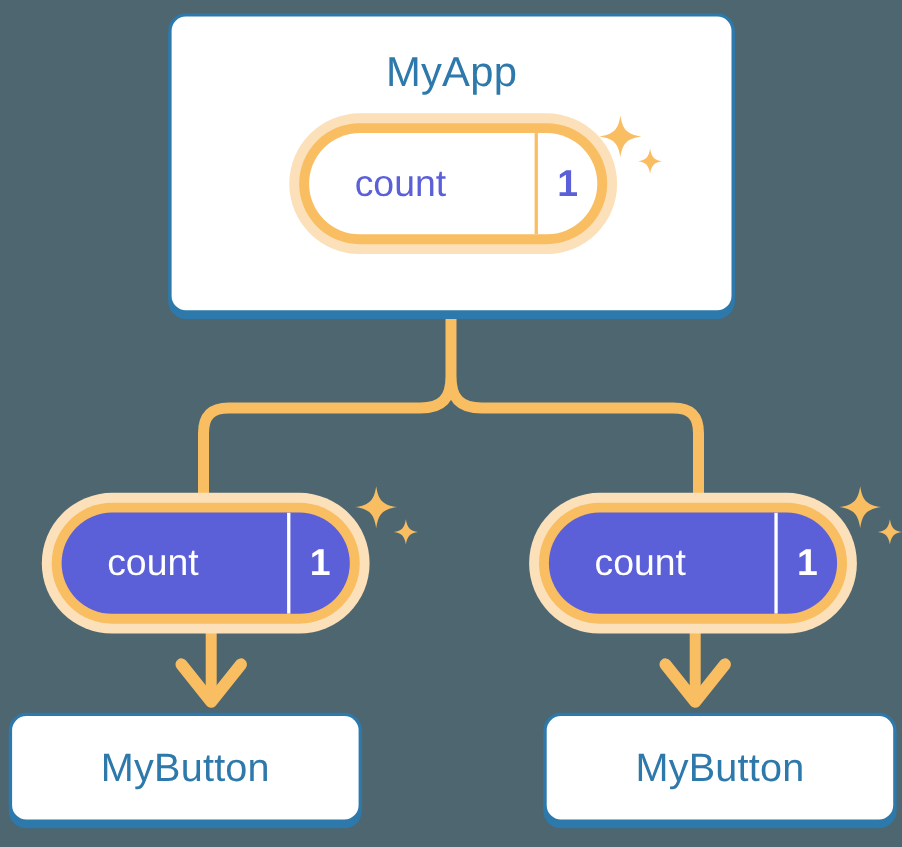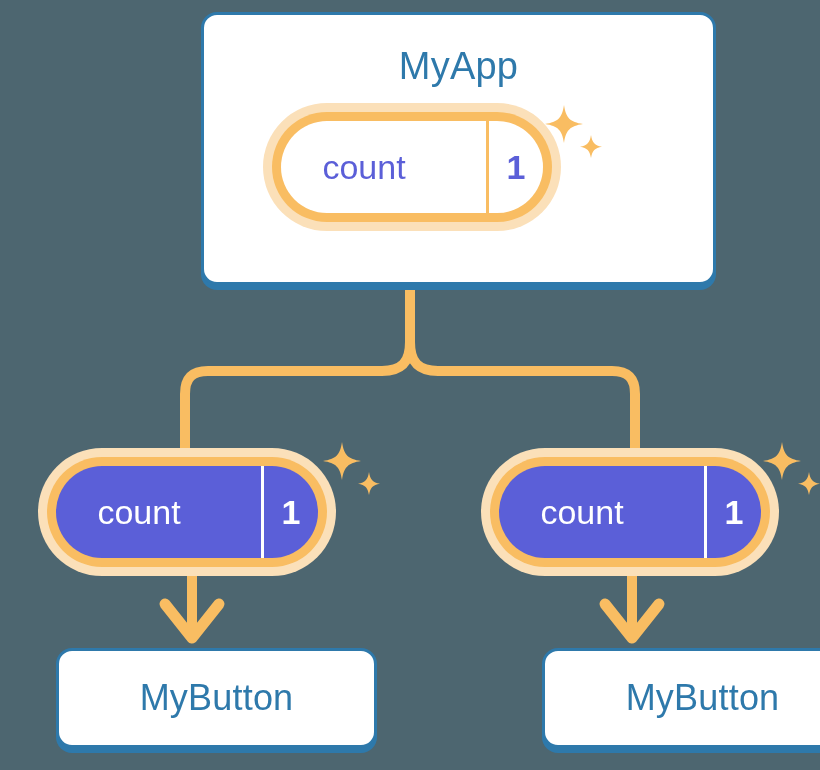--- a/index.html
+++ b/index.html
@@ -31,21 +31,20 @@
   .card {
     position: absolute;
     box-sizing: border-box;
     background: #ffffff;
     border: 3px solid #2e79ab;
     border-radius: 16px;
     box-shadow: 0 5px 0 0 #2e79ab;
     display: flex;
     flex-direction: column;
     align-items: center;
-    margin-left: 48px;
   }
   .card-title {
     color: #2e79ab;
     font-size: 38px;
     font-weight: 500;
     letter-spacing: 0.2px;
     line-height: 1;
     white-space: nowrap;
   }
 

